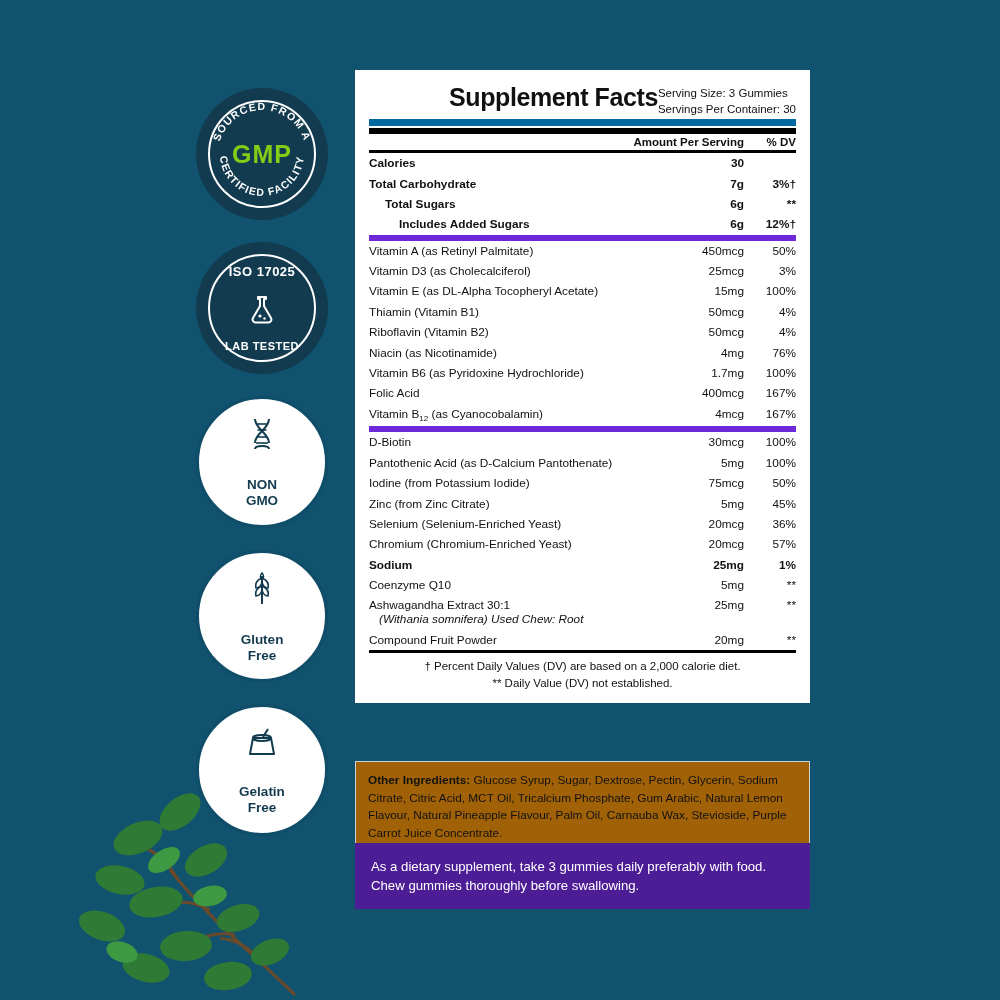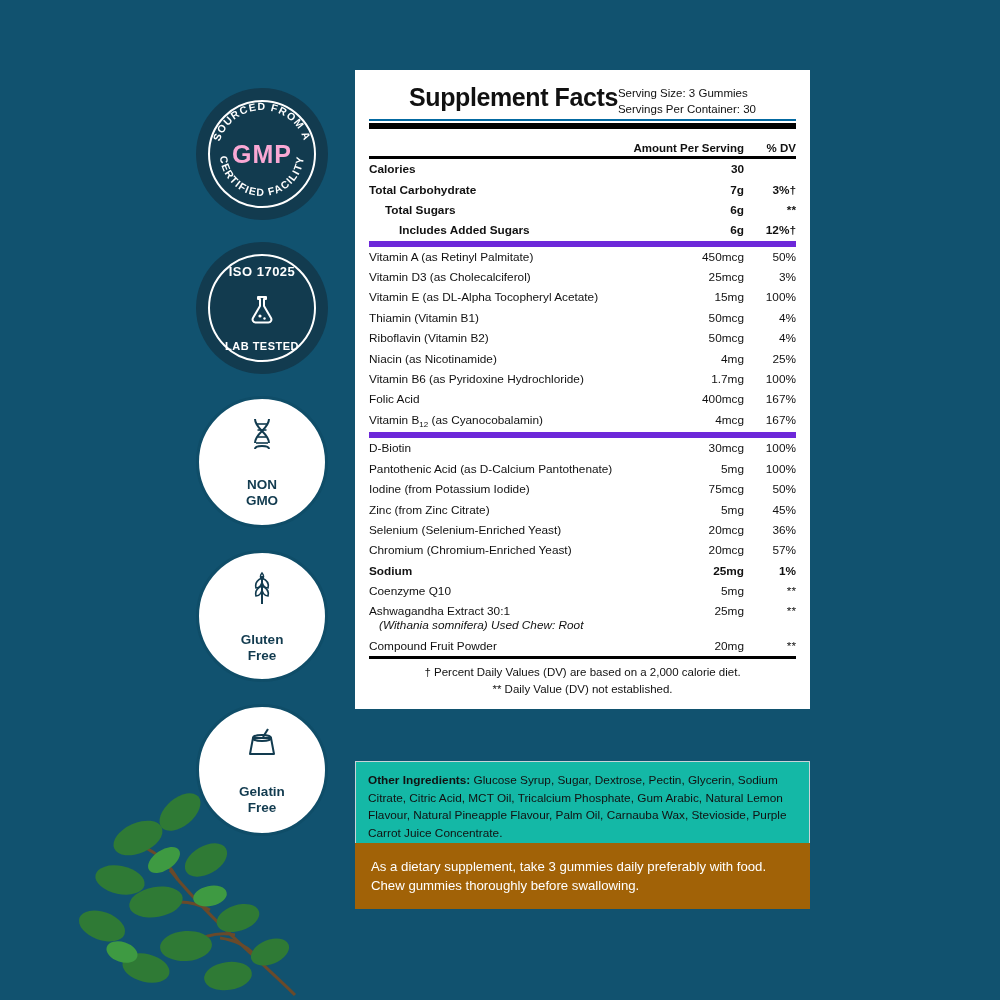--- a/index.html
+++ b/index.html
@@ -38,21 +38,21 @@
     color: #ffffff;
   }
   .badge-ring {
     position: absolute;
     left: 12px; top: 12px; right: 12px; bottom: 12px;
     border-radius: 50%;
     border: 2px solid #ffffff;
   }
   .gmp-text {
     font-size: 25px; font-weight: bold; letter-spacing: 1px;
-    color: #f9a8d4;
+    color: #84cc16;
   }
   .arc-text {
     position: absolute; width: 132px; height: 132px; left: 0; top: 0;
     font-size: 9.5px; font-weight: bold; letter-spacing: .5px;
   }
   .arc-text text { fill: #ffffff; }
   .iso-top {
     font-size: 13px; font-weight: bold; color: #ffffff; letter-spacing: .5px;
     margin-bottom: 13px;
   }
@@ -71,64 +71,64 @@
 
   
   .panel {
     position: absolute;
     left: 355px; top: 70px;
     width: 455px;
     background: #ffffff;
     padding: 14px 14px 12px 14px;
   }
   .sf-head {
-    display: flex; align-items: flex-start; justify-content: center;
-    border-bottom: 2px solid #0369a1;
+    display: flex; align-items: flex-start; justify-content: flex-end;
+    border-bottom: 7px solid #0369a1;
     padding-bottom: 2px;
   }
   .sf-title {
     font-size: 25px; font-weight: bold; letter-spacing: -.4px; color: #111;
     line-height: 1.05;
     padding-bottom: 2px;
   }
   .sf-serving { text-align: left; font-size: 11.5px; line-height: 1.35; color: #111; padding-top: 2px;}
   .rule-thick { border-top: 6px solid #000; margin-top: 2px; }
   .rule-med { border-top: 3px solid #000; }
 
   .hdr-row {
     display: flex; justify-content: flex-end; font-size: 11.5px; font-weight: bold;
-    padding: 13px 0 2px 0; color: #111;
+    padding: 2px 0 2px 0; color: #111;
   }
   .hdr-aps { width: 150px; text-align: right; }
   .hdr-dv { width: 52px; text-align: right; }
 
   table.sf { width: 100%; border-collapse: collapse; font-size: 11.8px; color: #111; }
   table.sf td { padding: 3.2px 0; vertical-align: top; }
   td.nm { text-align: left; }
   td.amt { text-align: right; width: 84px; white-space: nowrap; }
   td.dv  { text-align: right; width: 52px; white-space: nowrap; }
   tr.bold td { font-weight: bold; }
   .ind1 { padding-left: 16px !important; }
   .ind2 { padding-left: 30px !important; }
   .sub { display: block; padding-left: 10px; font-style: italic; }
   .topline td { border-top: 6px solid #6d28d9; }
   .thickline td { border-top: 3px solid #000; }
 
   .footnotes { font-size: 11.5px; color: #111; line-height: 1.45; padding-top: 5px; text-align: center; }
 
   .other {
     position: absolute; left: 355px; top: 761px; width: 455px;
-    background: #14b8a6; border: 1px solid #c9d3d8;
+    background: #a16207; border: 1px solid #c9d3d8;
     padding: 10px 12px; font-size: 11.8px; line-height: 1.5; color: #111;
   }
   .other b { font-weight: bold; }
 
   .directions {
     position: absolute; left: 355px; top: 843px; width: 455px;
-    background: #a16207; color: #ffffff;
+    background: #4c1d95; color: #ffffff;
     padding: 14px 16px; font-size: 13.2px; line-height: 1.45;
   }
   sub { font-size: 8px; }
 </style>
 </head>
 <body>
 
 <div class="badges">
 
   <div class="badge badge-dark">
@@ -297,21 +297,21 @@
           <td class="dv">4%</td>
         </tr>
         <tr>
           <td class="nm">Riboflavin (Vitamin B2)</td>
           <td class="amt">50mcg</td>
           <td class="dv">4%</td>
         </tr>
         <tr>
           <td class="nm">Niacin (as Nicotinamide)</td>
           <td class="amt">4mg</td>
-          <td class="dv">25%</td>
+          <td class="dv">76%</td>
         </tr>
         <tr>
           <td class="nm">Vitamin B6 (as Pyridoxine Hydrochloride)</td>
           <td class="amt">1.7mg</td>
           <td class="dv">100%</td>
         </tr>
         <tr>
           <td class="nm">Folic Acid</td>
           <td class="amt">400mcg</td>
           <td class="dv">167%</td>

